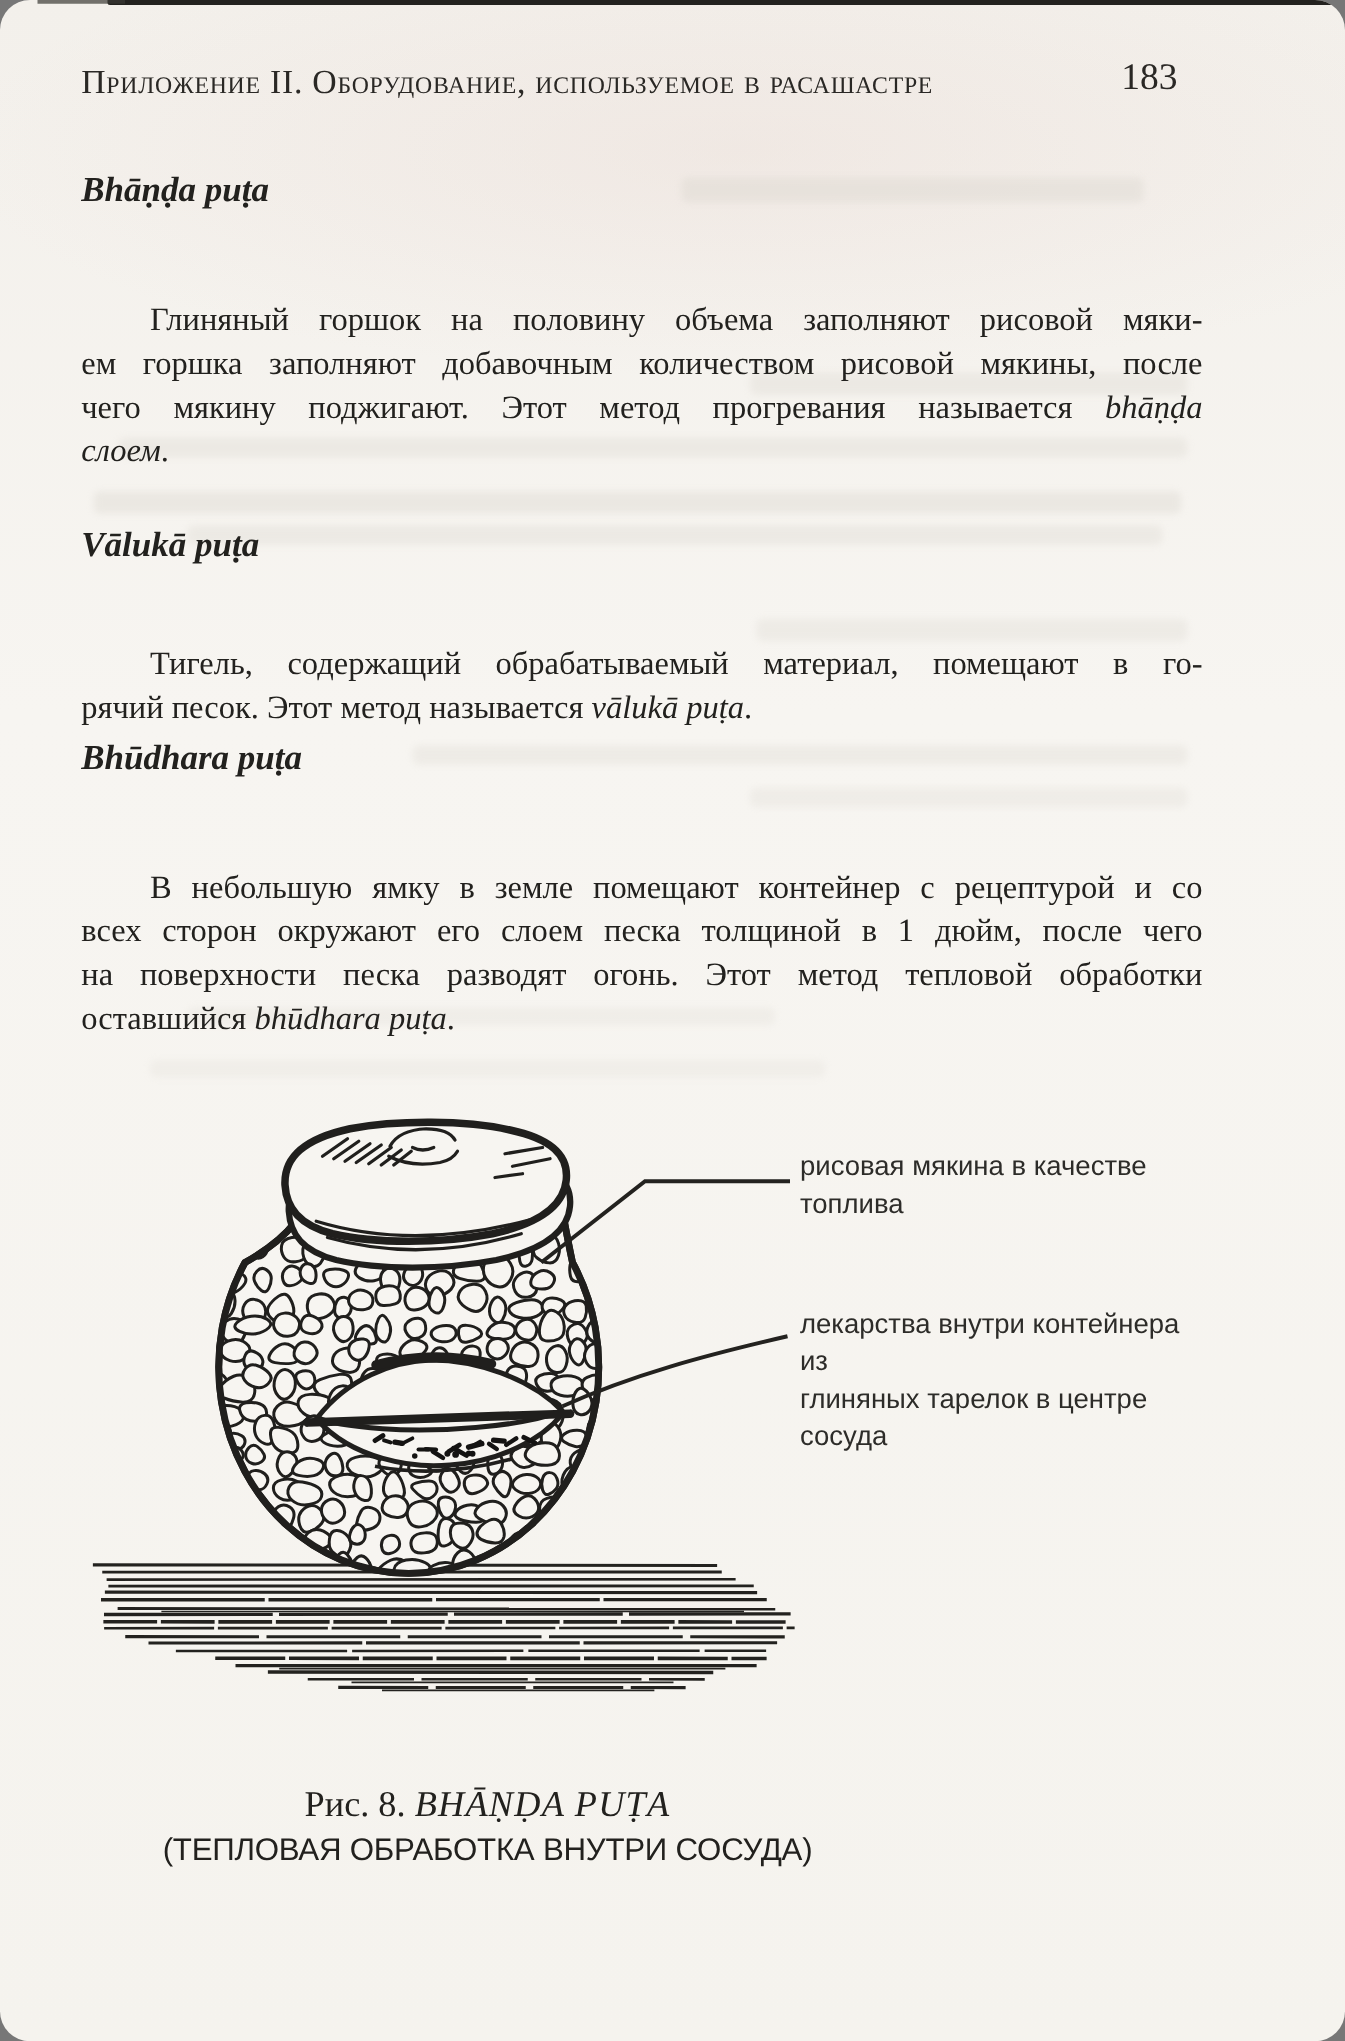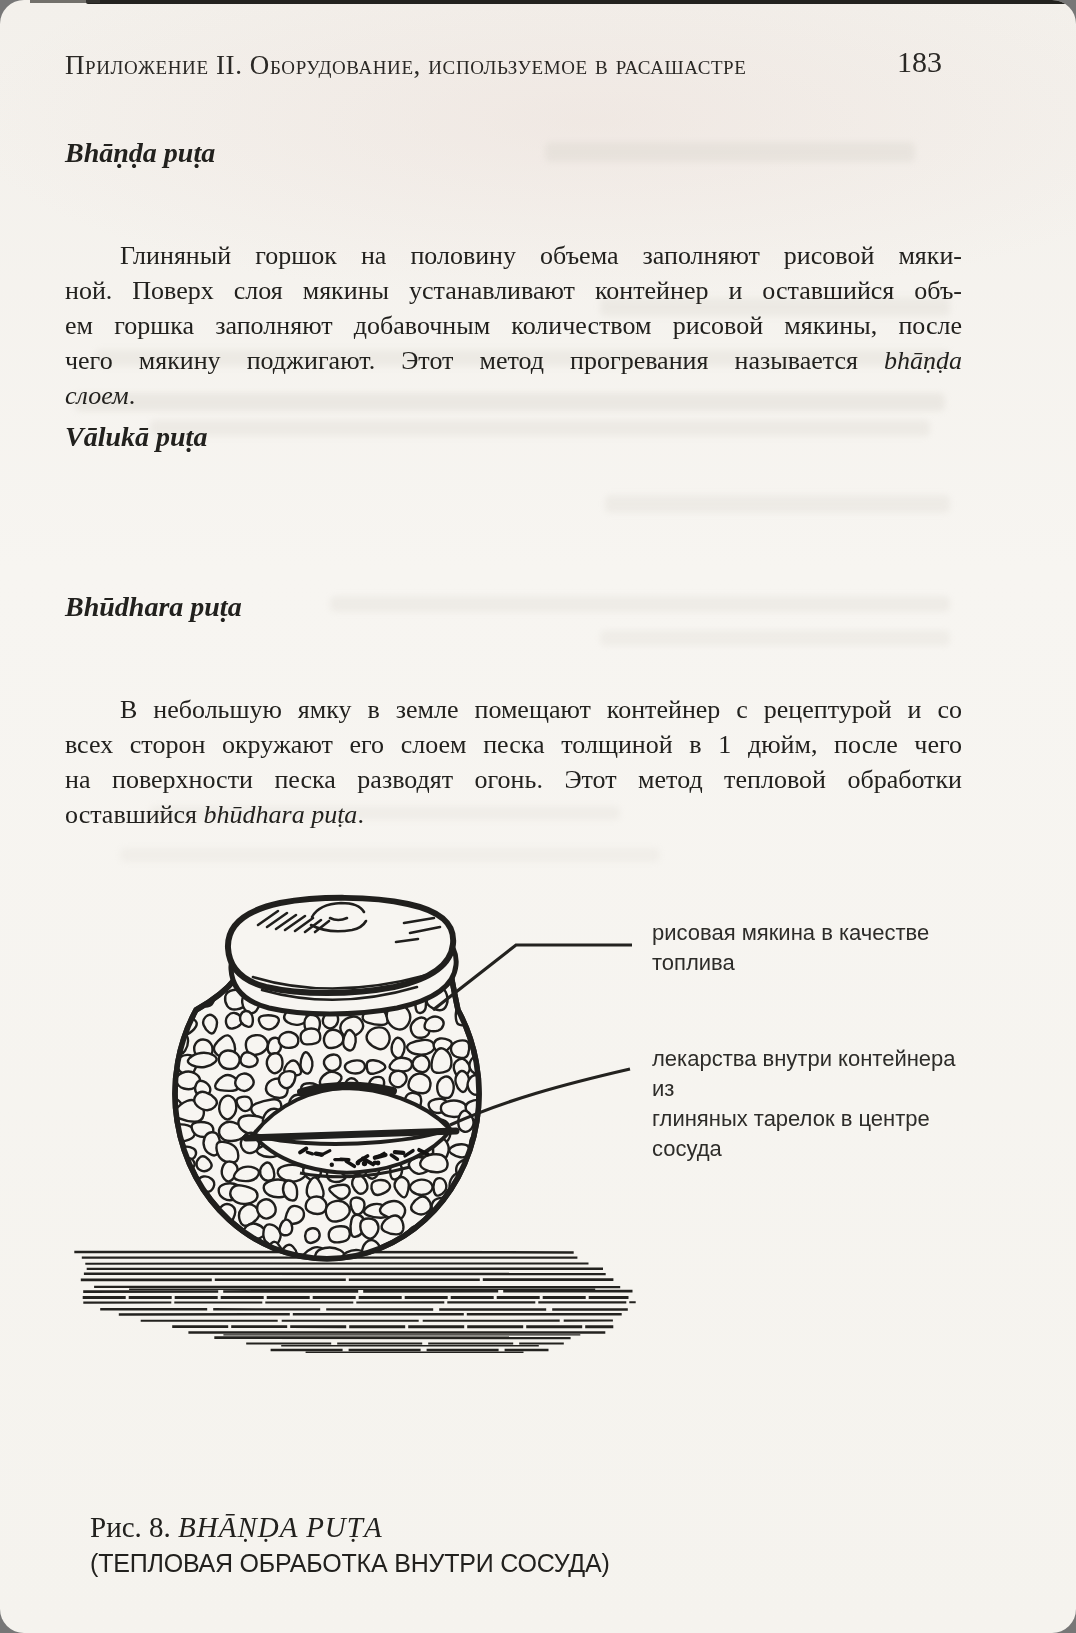--- a/index.html
+++ b/index.html
@@ -25,24 +25,24 @@
     left:65px;font-size:28px;font-weight:bold;font-style:italic;color:#22211e;
   }
   .para{
     left:65px;width:897px;font-size:26px;line-height:35px;color:#22211e;margin-top:48px;
   }
   .para .tl{min-height:35px;}
   .para .tl.just{text-align:justify;text-align-last:justify;}
   .para .tl.ind{text-indent:55px;}
   .fig-label{
     font-family:"Liberation Sans","DejaVu Sans",sans-serif;
-    font-size:22px;line-height:30px;color:#2d2c29;width:330px;margin-left:12px;
+    font-size:22px;line-height:30px;color:#2d2c29;width:330px;
   }
   #caption{
-    left:90px;top:1511px;width:600px;
+    left:90px;top:1428px;width:600px;text-align:center;
   }
   #caption .cap1{font-size:29px;color:#22211e;}
   #caption .cap1 .term{font-style:italic;letter-spacing:1px;}
   #caption .cap2{
     margin-top:5px;
     font-family:"Liberation Sans","DejaVu Sans",sans-serif;
     font-weight:normal;font-size:25px;letter-spacing:-.2px;color:#22211e;
   }
 </style>
 </head>
@@ -63,27 +63,30 @@
   <div class="ghost" style="left:600px;top:630px;width:350px;height:16px;opacity:.24"></div>
   <div class="ghost" style="left:150px;top:806px;width:470px;height:14px;opacity:.22"></div>
   <div class="ghost" style="left:120px;top:848px;width:540px;height:14px;opacity:.20"></div>
 
   <div id="running-head" class="abs">Приложение II. Оборудование, используемое в расашастре</div>
   <div id="page-number" class="abs">183</div>
 
   <div class="section-heading abs" style="top:137px">Bhāṇḍa puṭa</div>
   <div class="para abs" style="top:191px;line-height:34px">
       <div class="tl just ind"><span>Глиняный горшок на половину объема заполняют рисовой мяки-</span></div>
-      <div class="tl just"><span>ной. Поверх слоя мякины устанавливают контейнер и оставшийся объ-</span></div>
       <div class="tl just"><span>ем горшка заполняют добавочным количеством рисовой мякины, после</span></div>
       <div class="tl just"><span>чего мякину поджигают. Этот метод прогревания называется </span><i>bhāṇḍa</i></div>
       <div class="tl"><i>слоем</i><span>.</span></div>
     </div>
 
   <div class="section-heading abs" style="top:421px">Vālukā puṭa</div>
+  <div class="para abs" style="top:465px">
+      <div class="tl just ind"><span>Тигель, содержащий обрабатываемый материал, помещают в го-</span></div>
+      <div class="tl"><span>рячий песок. Этот метод называется </span><i>vālukā puṭa</i><span>.</span></div>
+    </div>
 
   <div class="section-heading abs" style="top:591px">Bhūdhara puṭa</div>
   <div class="para abs" style="top:644px">
       <div class="tl just ind"><span>В небольшую ямку в земле помещают контейнер с рецептурой и со</span></div>
       <div class="tl just"><span>всех сторон окружают его слоем песка толщиной в 1 дюйм, после чего</span></div>
       <div class="tl just"><span>на поверхности песка разводят огонь. Этот метод тепловой обработки</span></div>
       <div class="tl"><span>оставшийся </span><i>bhūdhara puṭa</i><span>.</span></div>
     </div>
 
   <svg id="fig-svg" class="abs" style="left:0;top:820px" width="700" height="540" viewBox="0 820 700 540">

